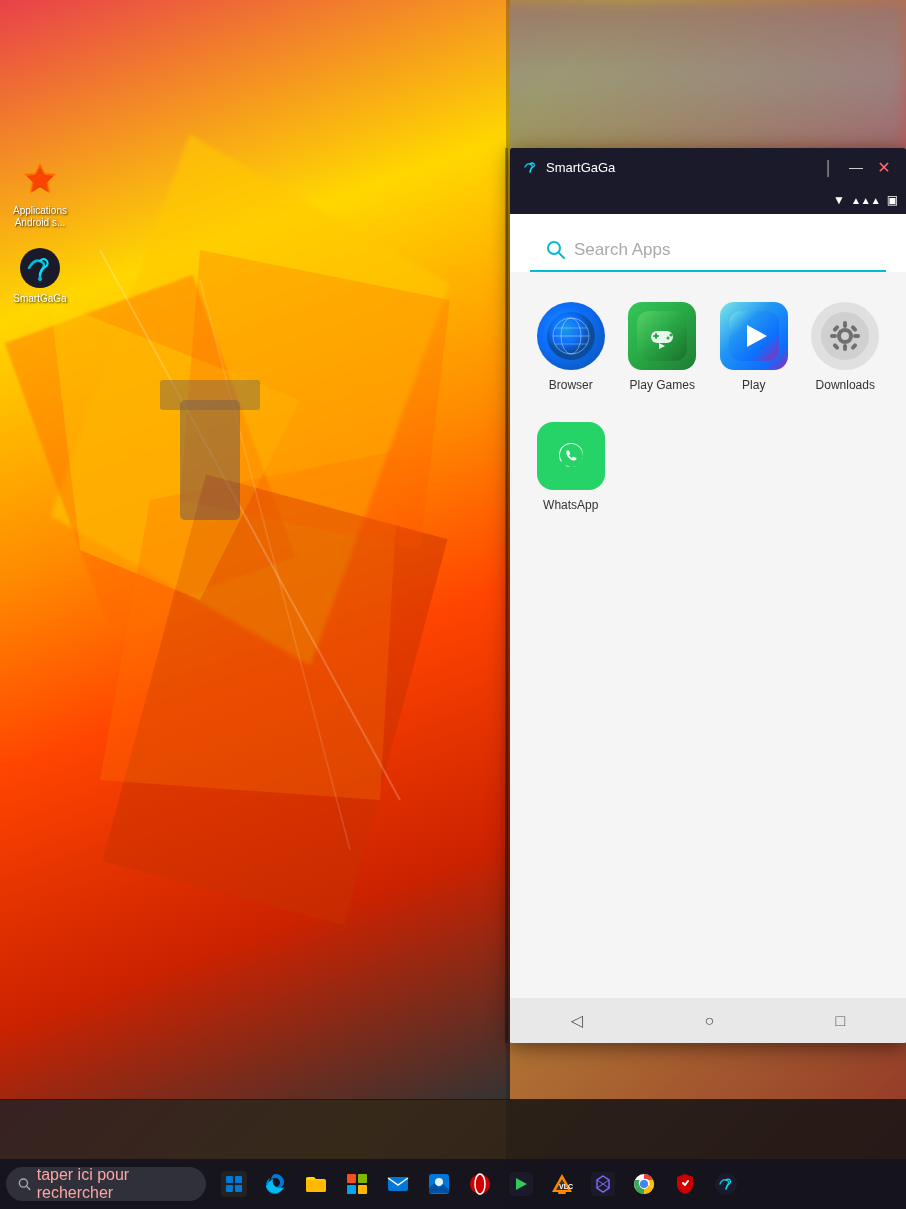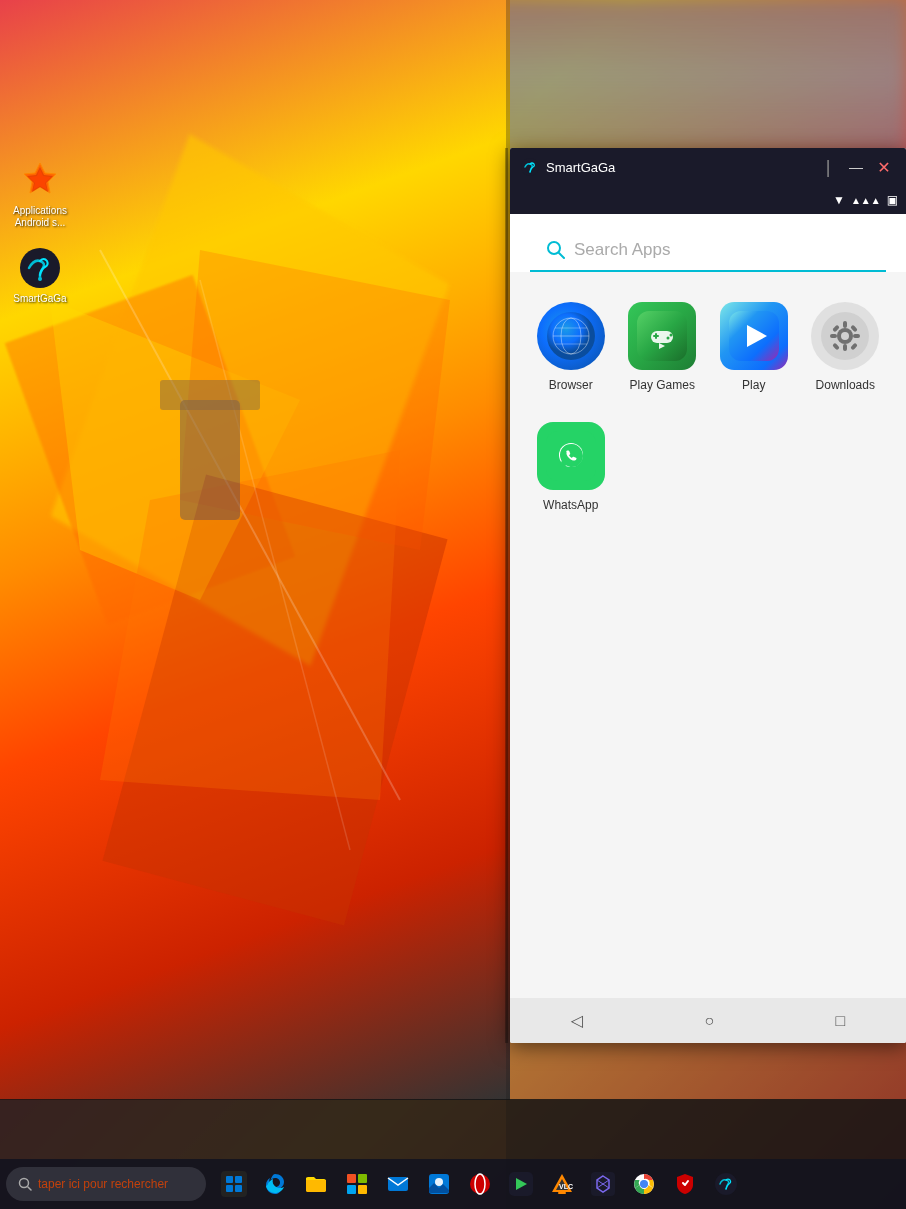--- a/index.html
+++ b/index.html
@@ -389,22 +389,22 @@
       gap: 6px;
       background: rgba(60,60,70,0.7);
       border-radius: 20px;
       padding: 0 12px;
       flex: 1;
       max-width: 200px;
       margin-right: 6px;
     }
 
     .taskbar-search-text {
-      color: #c2410c;
-      font-size: 12px;
+      color: #fca5a5;
+      font-size: 16px;
     }
 
     .taskbar-item {
       width: 38px;
       height: 38px;
       display: flex;
       align-items: center;
       justify-content: center;
       border-radius: 6px;
       cursor: pointer;

